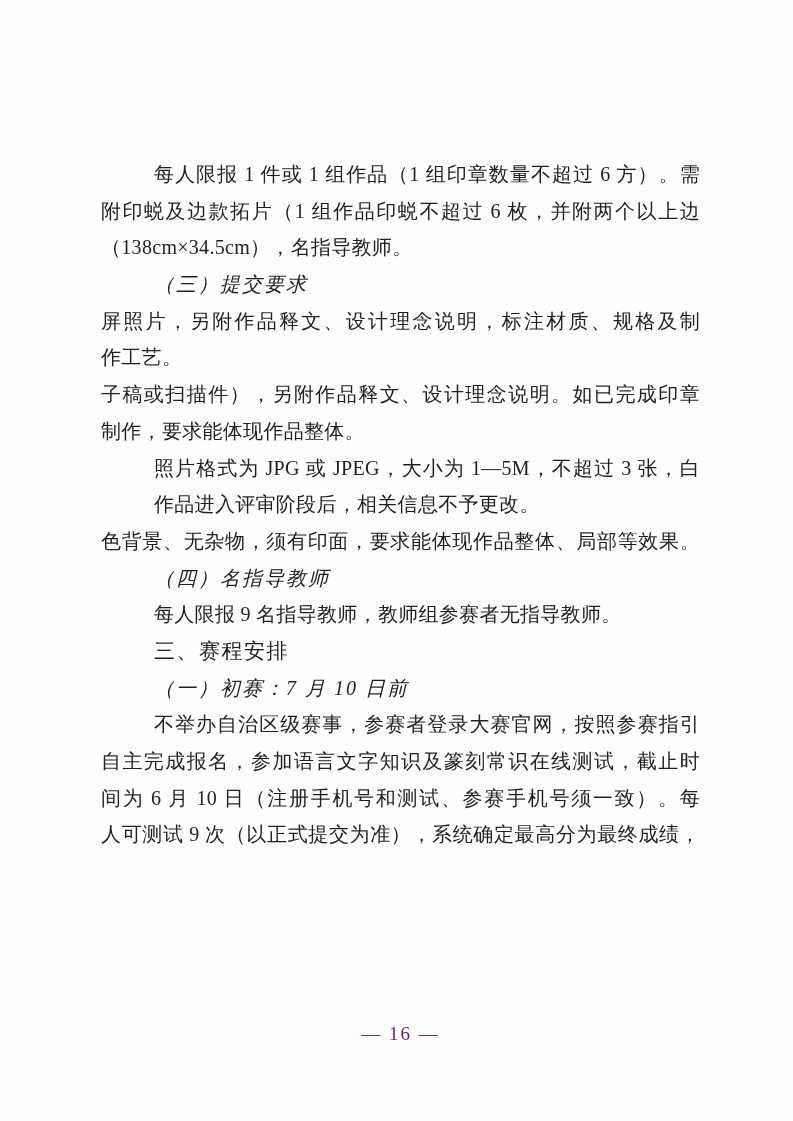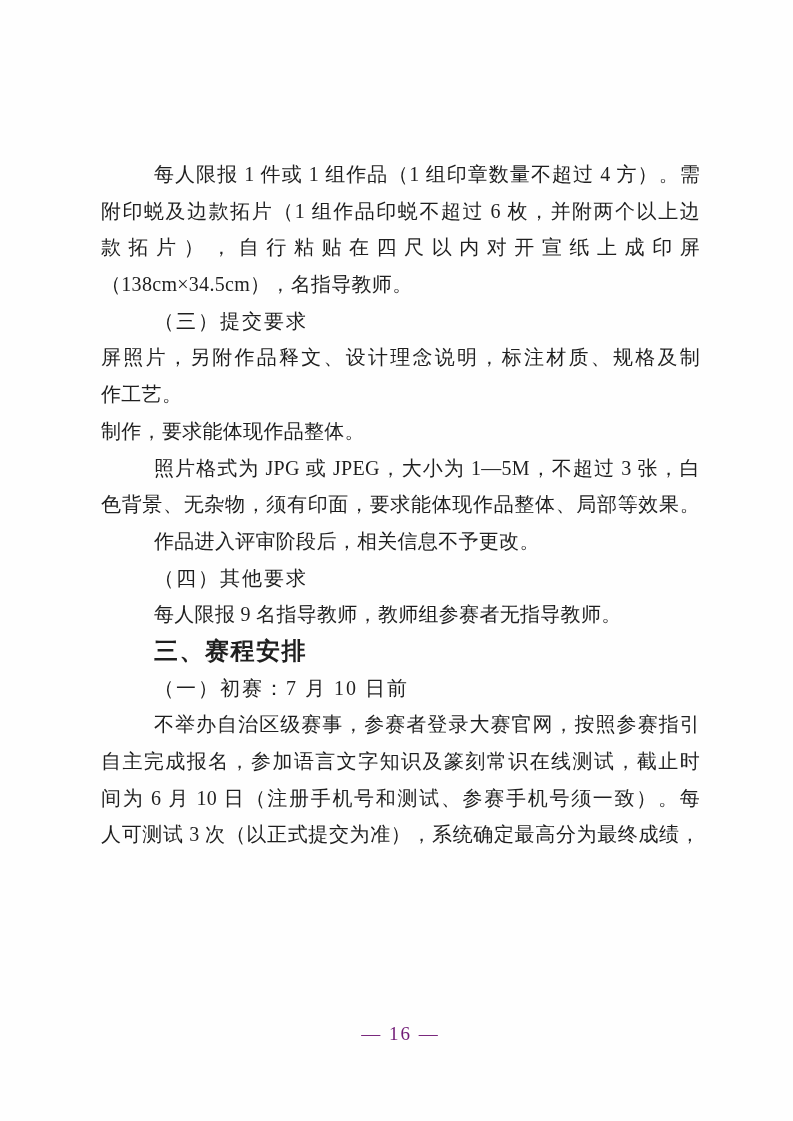--- a/index.html
+++ b/index.html
@@ -33,72 +33,73 @@
   }
   .fill {
     text-align: justify;
     text-align-last: justify;
     text-justify: inter-character;
   }
   .indent {
     padding-left: 53px;
   }
   .kai {
+    font-style: italic;
     letter-spacing: 2px;
   }
   .hei {
     font-family: "Liberation Sans", "DejaVu Sans", sans-serif;
-    font-weight: 700;
-    font-size: 24px;
+    font-weight: 400;
+    font-size: 21px;
     letter-spacing: 1.5px;
   }
   .footer {
     position: absolute;
     top: 1020px;
     left: 4px;
     width: 793px;
     text-align: center;
     font-size: 19px;
     line-height: 28px;
     letter-spacing: 2px;
     color: #701a75;
   }
 </style>
 </head>
 <body>
 
 <div class="page">
   <div class="body-block">
 
-    <div class="line indent fill">每人限报 1 件或 1 组作品（1 组印章数量不超过 4 方）。需</div>
+    <div class="line indent fill">每人限报 1 件或 1 组作品（1 组印章数量不超过 6 方）。需</div>
     <div class="line fill">附印蜕及边款拓片（1 组作品印蜕不超过 6 枚，并附两个以上边</div>
-    <div class="line fill">款拓片），自行粘贴在四尺以内对开宣纸上成印屏</div>
     <div class="line">（138cm×34.5cm），名指导教师。</div>
 
     <div class="line indent kai">（三）提交要求</div>
 
     <div class="line fill">屏照片，另附作品释文、设计理念说明，标注材质、规格及制</div>
     <div class="line">作工艺。</div>
 
+    <div class="line fill">子稿或扫描件），另附作品释文、设计理念说明。如已完成印章</div>
     <div class="line">制作，要求能体现作品整体。</div>
 
     <div class="line indent fill">照片格式为 JPG 或 JPEG，大小为 1—5M，不超过 3 张，白</div>
+    <div class="line indent">作品进入评审阶段后，相关信息不予更改。</div>
+
     <div class="line fill">色背景、无杂物，须有印面，要求能体现作品整体、局部等效果。</div>
 
-    <div class="line indent">作品进入评审阶段后，相关信息不予更改。</div>
-
-    <div class="line indent kai">（四）其他要求</div>
+    <div class="line indent kai">（四）名指导教师</div>
 
     <div class="line indent">每人限报 9 名指导教师，教师组参赛者无指导教师。</div>
 
     <div class="line indent hei">三、赛程安排</div>
 
     <div class="line indent kai">（一）初赛：7 月 10 日前</div>
 
     <div class="line indent fill">不举办自治区级赛事，参赛者登录大赛官网，按照参赛指引</div>
     <div class="line fill">自主完成报名，参加语言文字知识及篆刻常识在线测试，截止时</div>
     <div class="line fill">间为 6 月 10 日（注册手机号和测试、参赛手机号须一致）。每</div>
-    <div class="line fill">人可测试 3 次（以正式提交为准），系统确定最高分为最终成绩，</div>
+    <div class="line fill">人可测试 9 次（以正式提交为准），系统确定最高分为最终成绩，</div>
 
   </div>
 
   <div class="footer">— 16 —</div>
 </div>
 
 </body></html>

